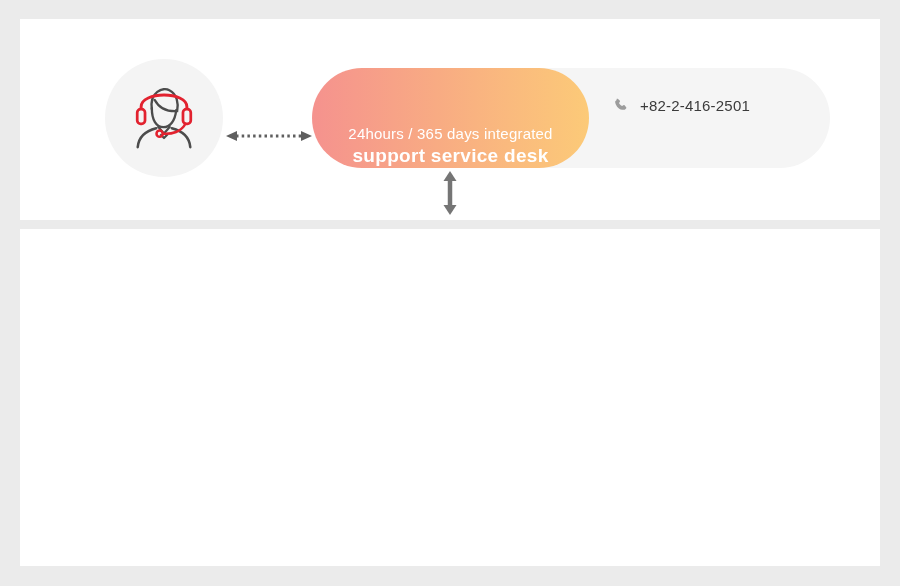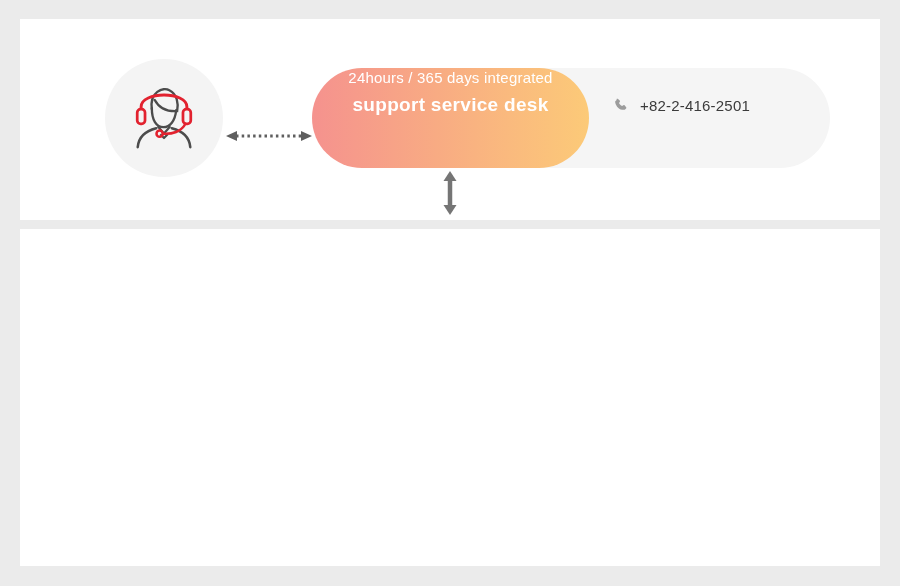--- a/index.html
+++ b/index.html
@@ -22,25 +22,25 @@
   .v-arrow{position:absolute;left:422px;top:152px;width:16px;height:44px;}
 
   .contact-pill{
     position:absolute;left:296px;top:49px;width:514px;height:100px;
     background:#f5f5f5;border-radius:50px;
   }
   .gradient-pill{
     position:absolute;left:292px;top:49px;width:277px;height:100px;
     border-radius:50px;
     background:linear-gradient(90deg,#f5928e 0%,#f8ab83 45%,#fcca78 100%);
-    display:flex;flex-direction:column;align-items:center;justify-content:flex-start;
+    display:flex;flex-direction:column;align-items:center;justify-content:flex-end;
     color:#ffffff;text-align:center;
   }
   .pill-line1{font-size:15px;font-weight:400;letter-spacing:0.2px;line-height:20px;}
-  .pill-line2{font-size:19px;font-weight:700;letter-spacing:0.3px;line-height:24px;margin-top:5px;}
+  .pill-line2{font-size:19px;font-weight:700;letter-spacing:0.3px;line-height:24px;}
 
   .contact-block{
     position:absolute;left:592px;top:73px;display:flex;flex-direction:column;row-gap:4px;
   }
   .contact-row{display:flex;align-items:center;height:26px;}
   .contact-row .c-icon{width:17px;height:17px;flex:0 0 17px;display:flex;align-items:center;justify-content:center;}
   .contact-text{margin-left:11px;font-size:15px;color:#3b3b3b;font-weight:500;letter-spacing:0.2px;}
 </style>
 </head>
 <body>

